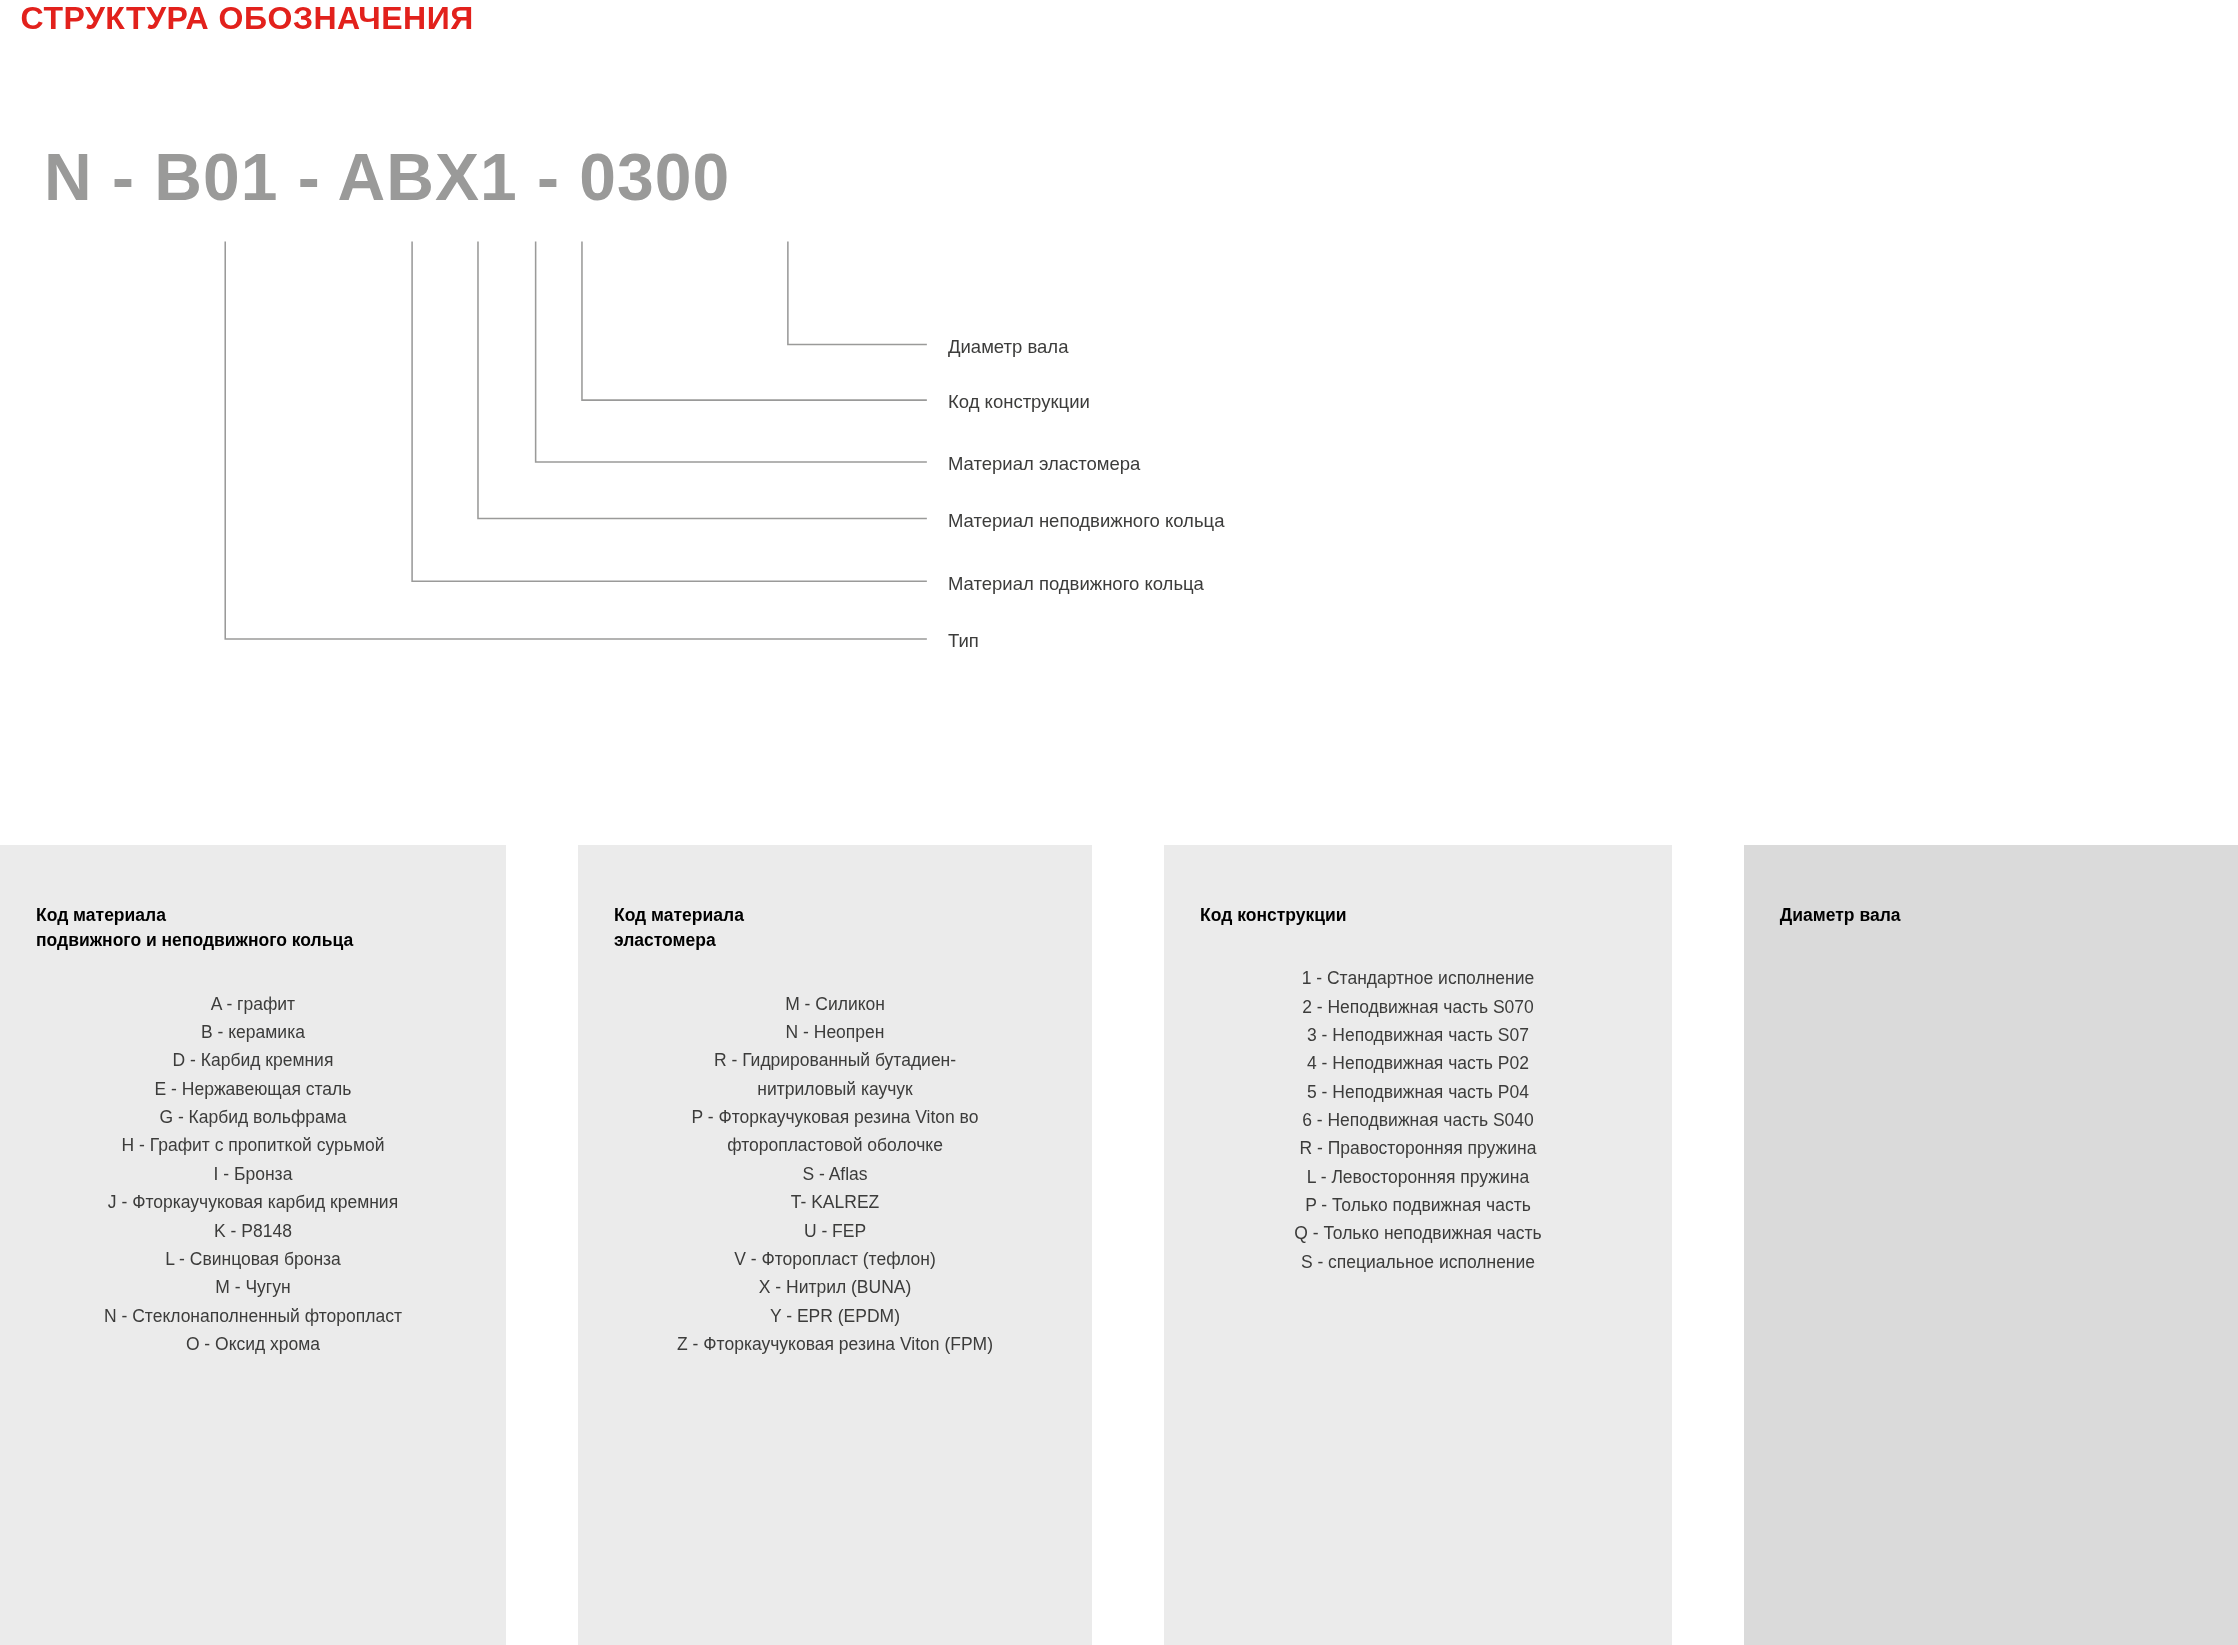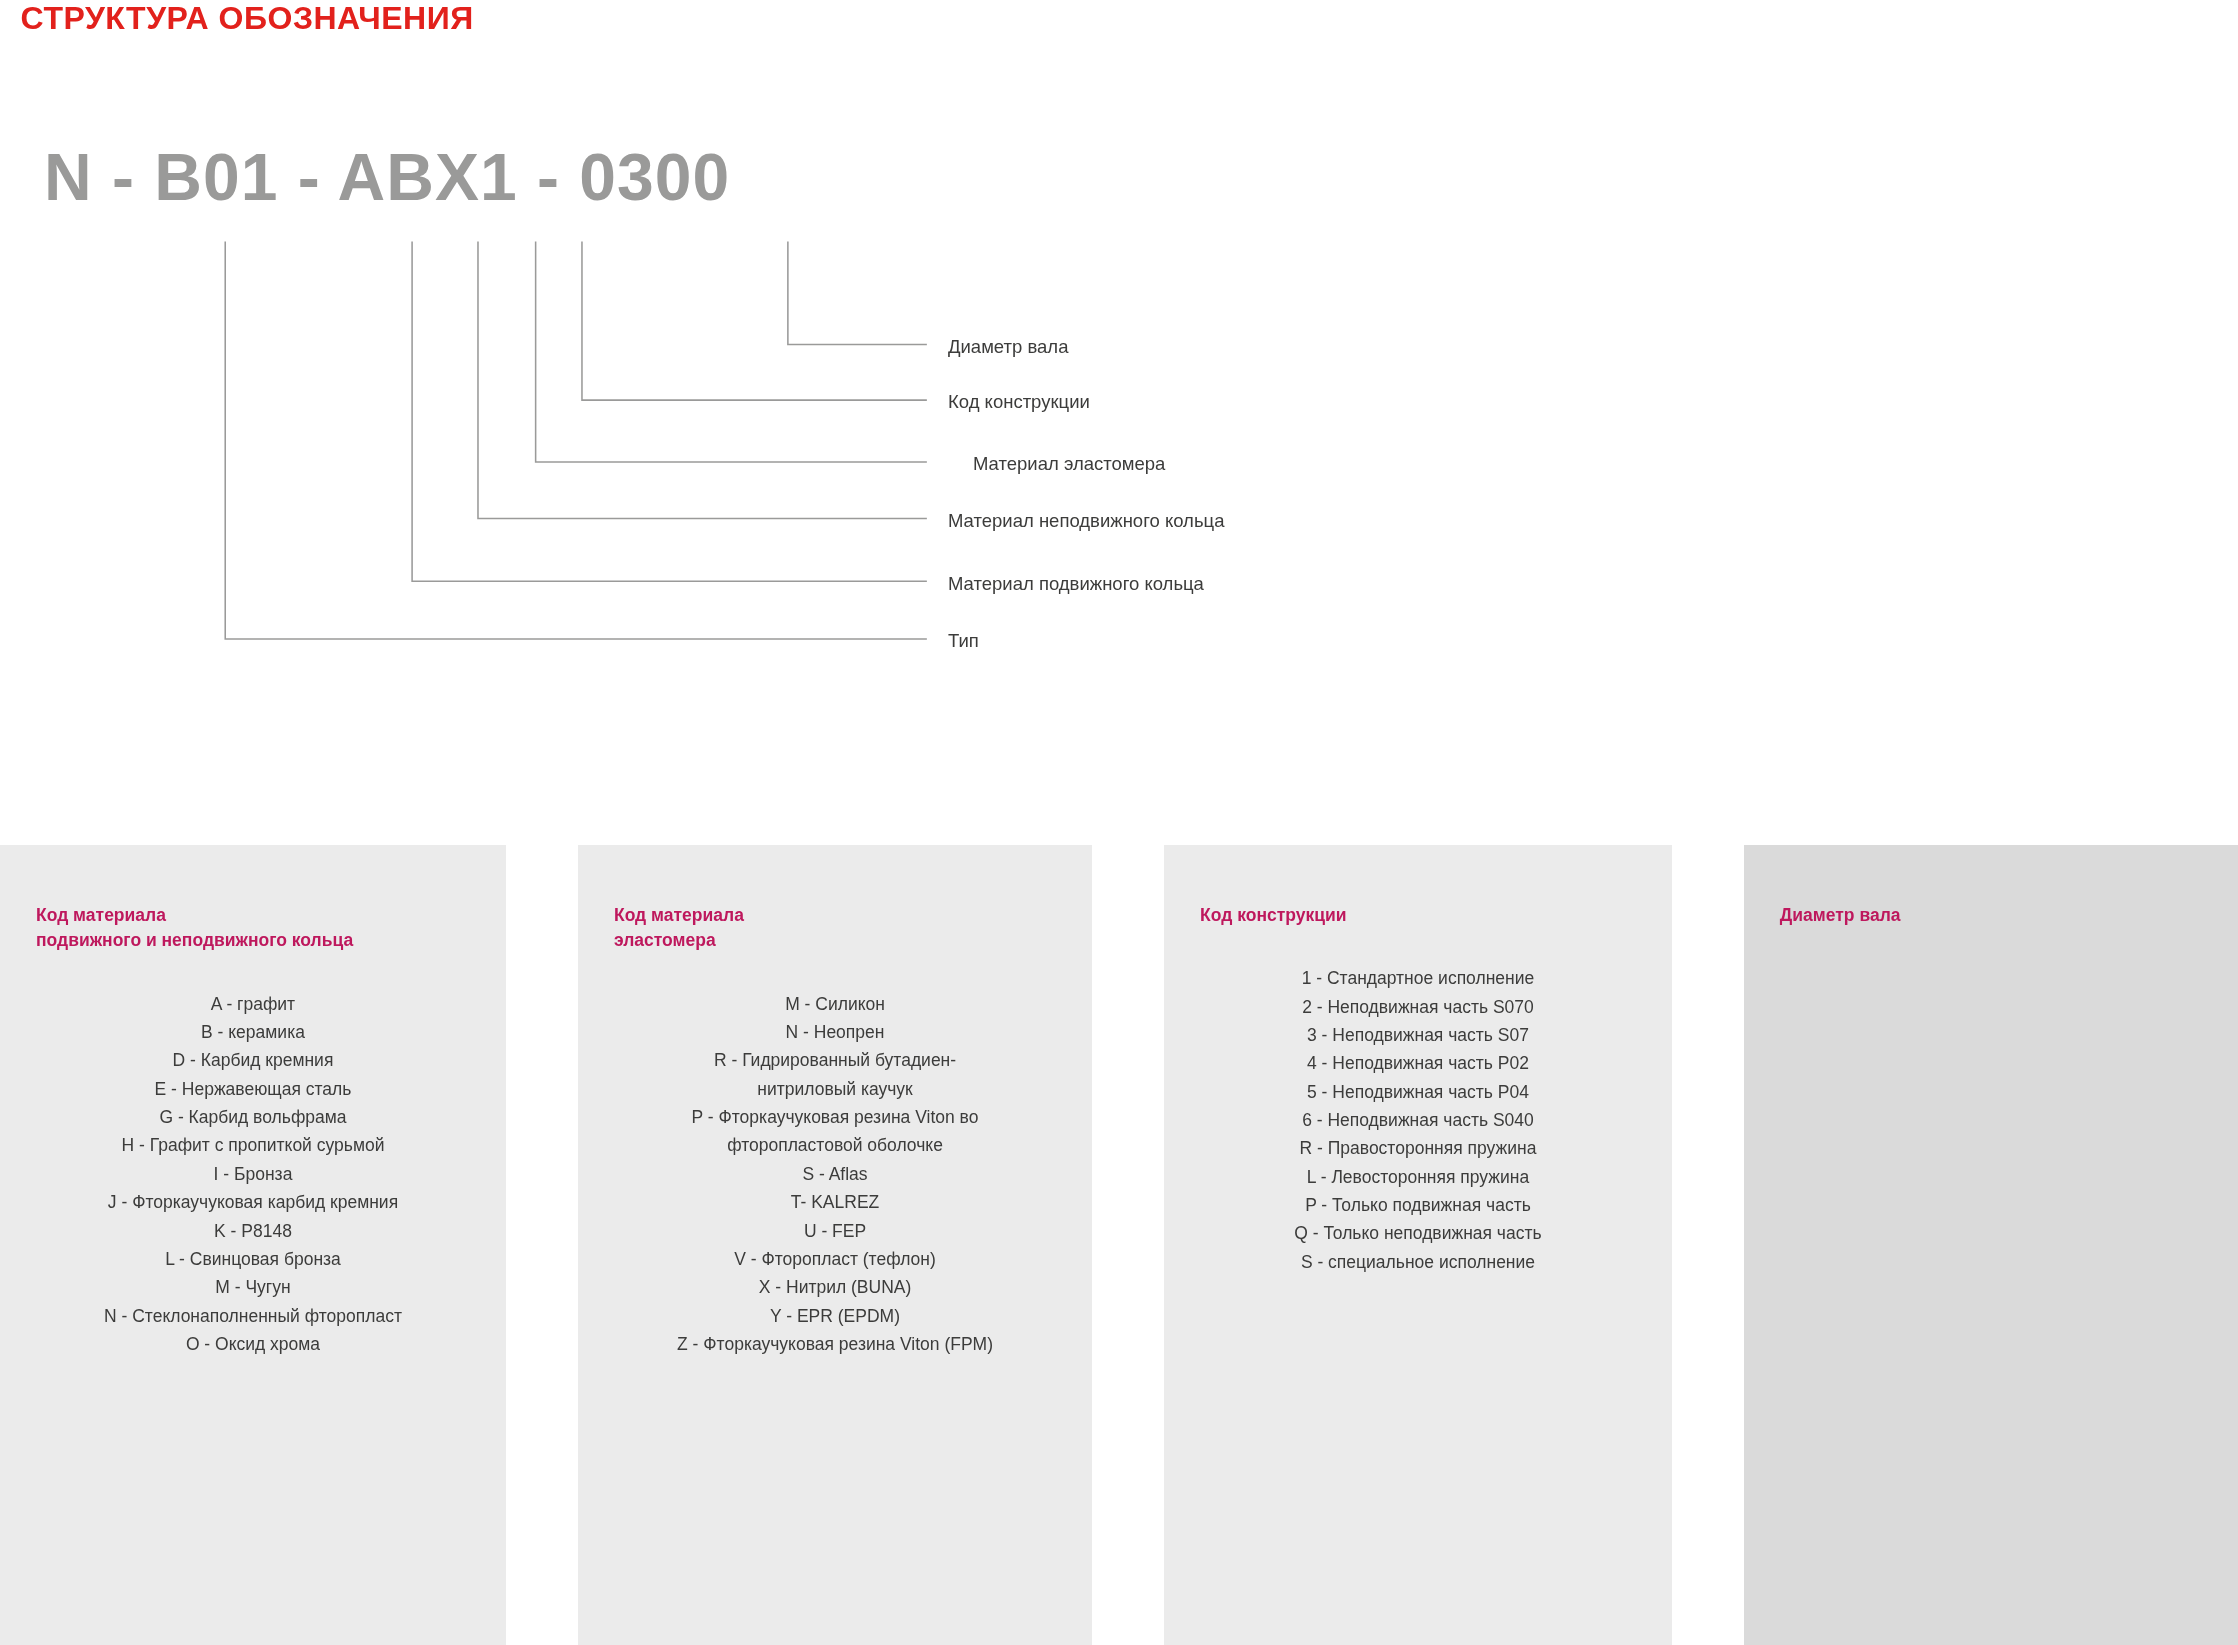--- a/index.html
+++ b/index.html
@@ -79,21 +79,21 @@
   .panel.gap1 { width: 10.3px; background: #ffffff; }
   .panel.p2 { width: 561px; background: #ebebeb; }
   .panel.gap2 { width: 10.3px; background: #ffffff; }
   .panel.p3 { width: 554px; background: #ebebeb; }
   .panel.gap3 { width: 10.3px; background: #ffffff; }
   .panel.p4 { width: 540px; background: #dadada; }
 
   .panel-title {
     font-size: 17.5px;
     font-weight: bold;
-    color: #be185d;
+    color: #000000;
     line-height: 1.45;
     white-space: pre-line;
     margin-bottom: 36px;
   }
   .panel-list {
     font-size: 17.5px;
     color: #3c3c3b;
     line-height: 1.62;
   }
   .panel-list div { white-space: pre-line; text-align: center; }
@@ -119,21 +119,21 @@
 
       <path d="M800 40 L800 700 L1800 700"></path>
 
       <path d="M437 40 L437 812 L1800 812"></path>
     </g>
   </svg>
 </div>
 
 <div class="leader-label" style="left:948px; top:336px;">Диаметр вала</div>
 <div class="leader-label" style="left:948px; top:391px;">Код конструкции</div>
-<div class="leader-label" style="left:948px; top:453px;margin-left:25px;">Материал эластомера</div>
+<div class="leader-label" style="left:948px; top:453px;">Материал эластомера</div>
 <div class="leader-label" style="left:948px; top:510px;">Материал неподвижного кольца</div>
 <div class="leader-label" style="left:948px; top:573px;">Материал подвижного кольца</div>
 <div class="leader-label" style="left:948px; top:630px;">Тип</div>
 
 <div class="panels">
 
   <div class="panel p1">
     <div class="panel-title">Код материала
 подвижного и неподвижного кольца</div>
     <div class="panel-list">

